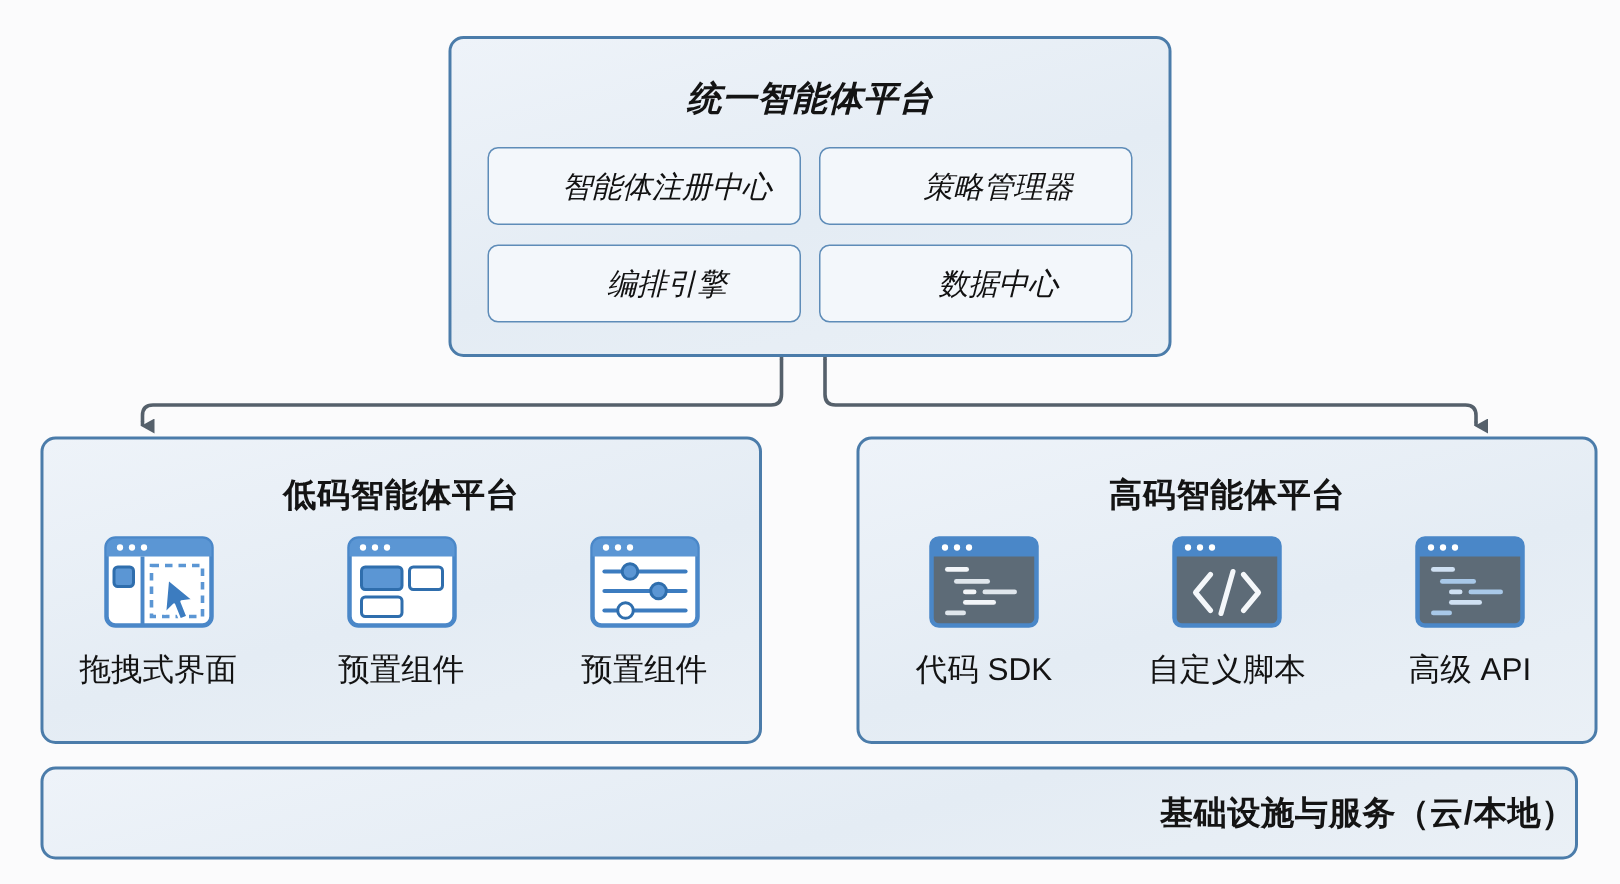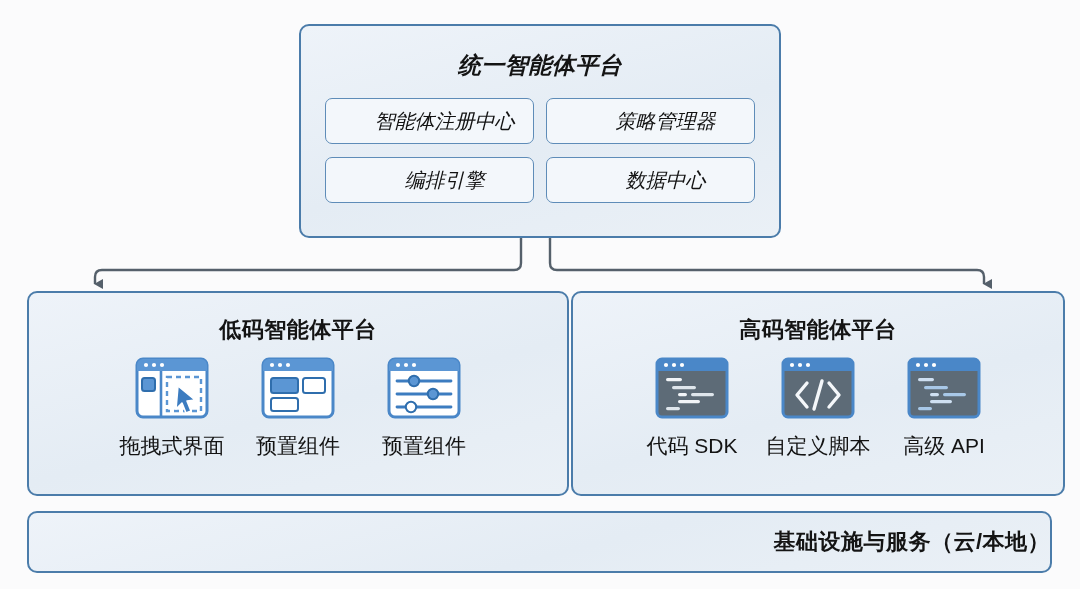--- a/index.html
+++ b/index.html
@@ -60,58 +60,59 @@
     left: 24px;
     right: 24px;
     top: 72px;
     display: grid;
     grid-template-columns: 1fr 1fr;
     grid-template-rows: 1fr 1fr;
     gap: 13px 12px;
   }
   .sub-box {
     box-sizing: border-box;
-    height: 46px;
+    height: 52px;
     border: 1.6px solid #5e8cb8;
     border-radius: 7px;
     background: #f3f7fb;
     display: flex;
     align-items: center;
     justify-content: center;
     font-size: 20px;
     font-weight: 400;
     color: #121212;
     padding-left: 30px;
   }
 
   
   #low-code-panel {
     left: 27px;
     top: 291px;
-    width: 542px;
+    width: 481px;
     height: 205px;
   }
   #high-code-panel {
     left: 571px;
     top: 291px;
     width: 494px;
     height: 205px;
   }
   #low-code-panel .panel-title,
   #high-code-panel .panel-title {
     margin-top: 22px;
     font-size: 22px;
   }
   .feature-row {
     position: absolute;
     left: 0;
     right: 0;
     top: 62px;
     display: flex;
     justify-content: center;
+    gap: 36px;
   }
   .feature {
     width: 126px;
     display: flex;
     flex-direction: column;
     align-items: center;
   }
   .feature-label {
     margin-top: 9px;
     font-size: 21px;

